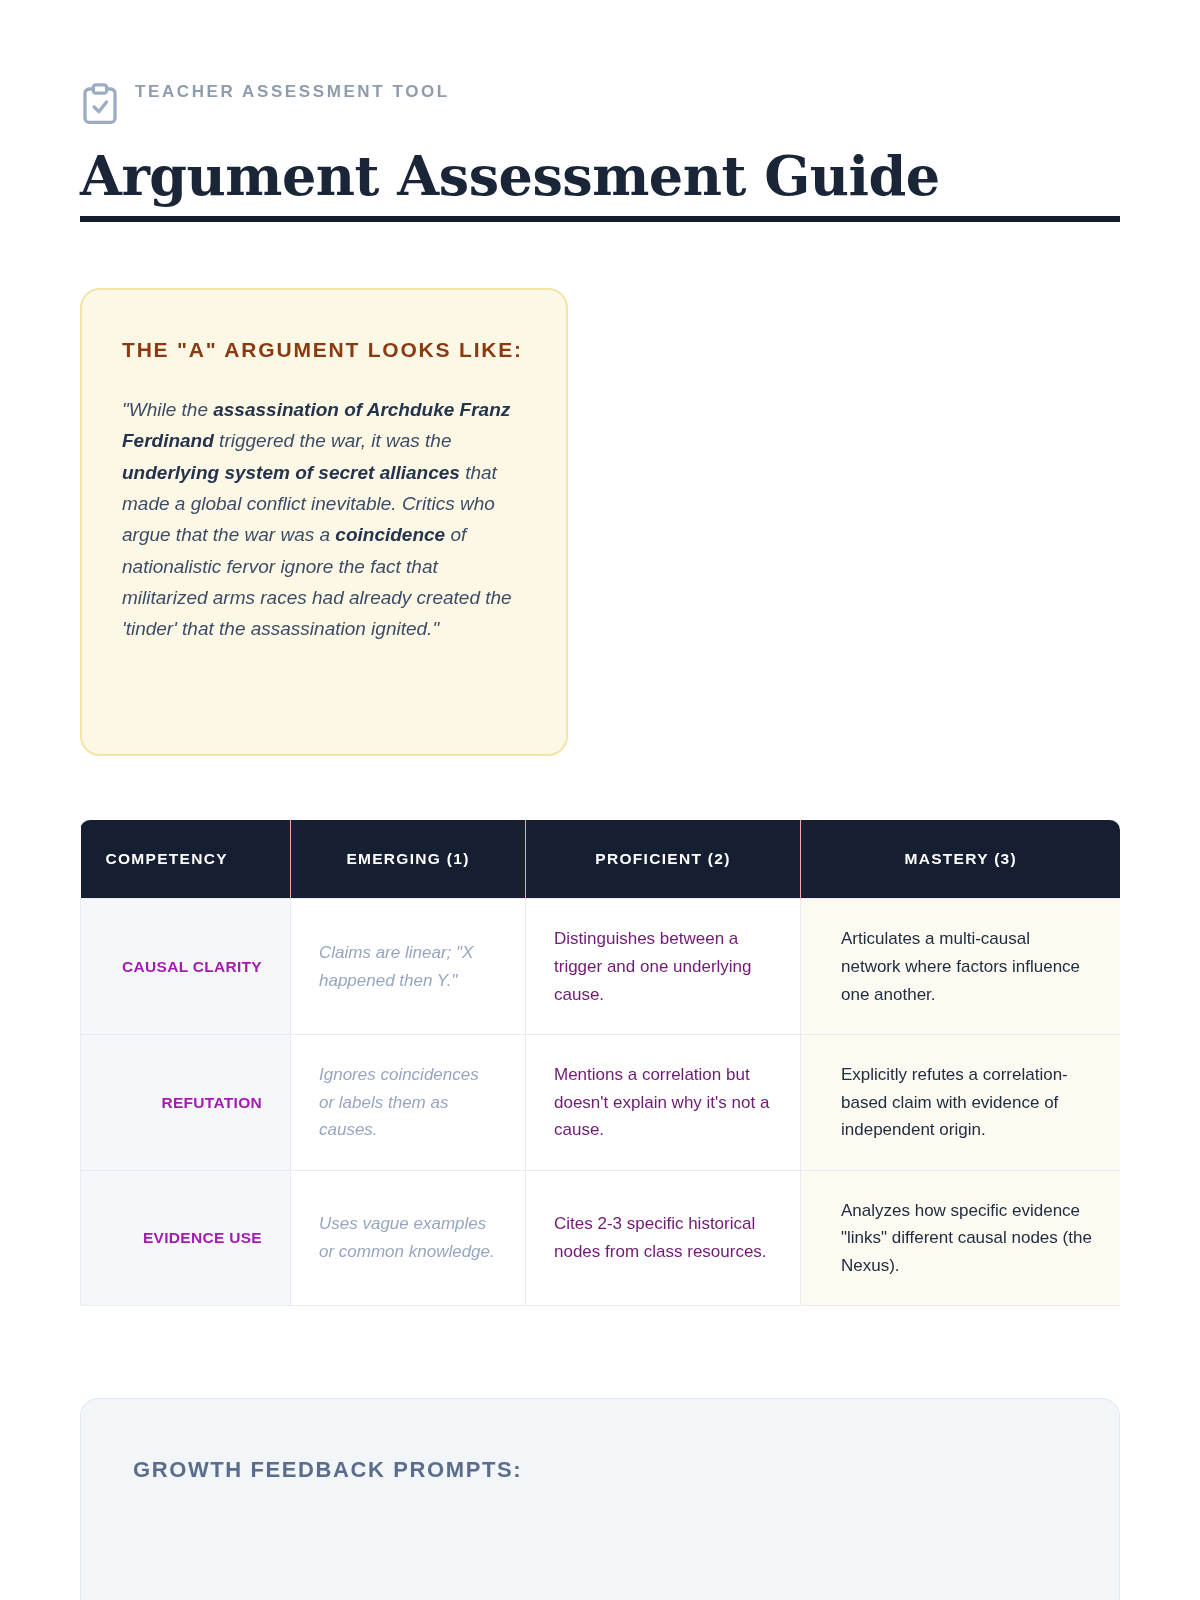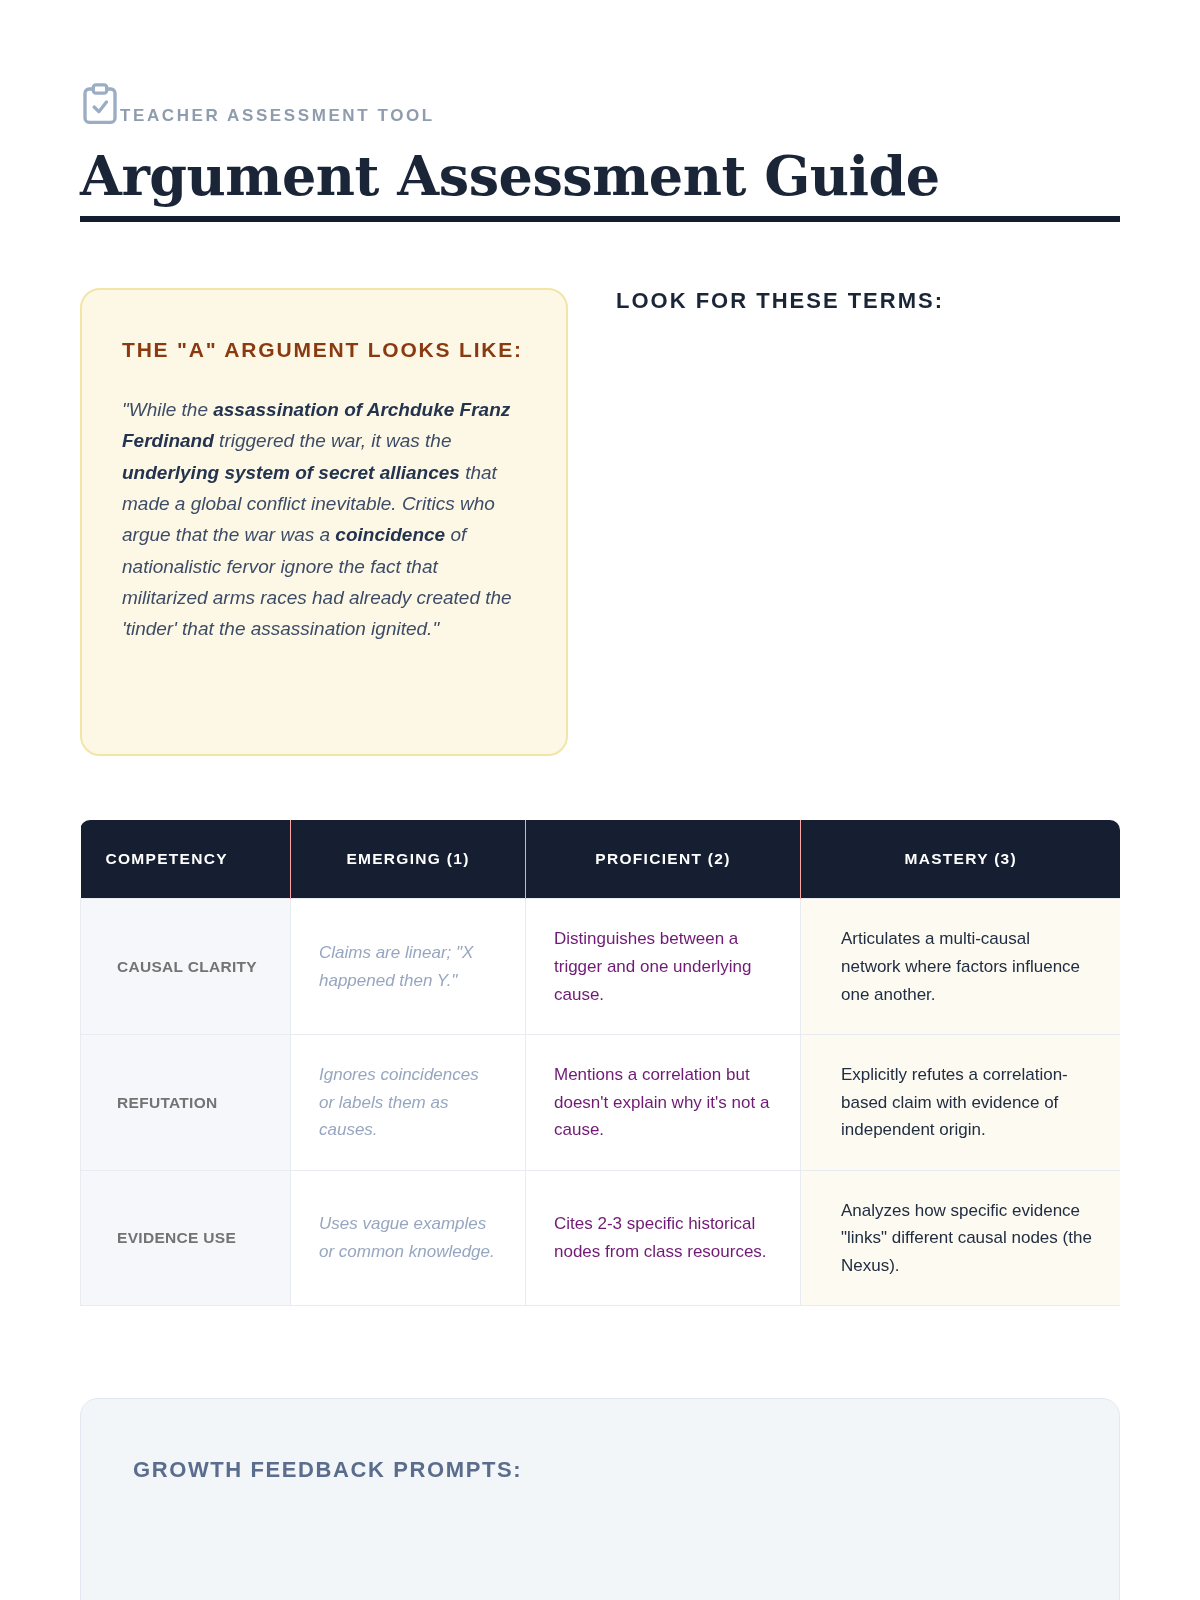--- a/index.html
+++ b/index.html
@@ -7,21 +7,21 @@
   body {
     width: 1200px; height: 1600px; overflow: hidden;
     background: #ffffff;
     font-family: "Liberation Sans", sans-serif;
     color: #212e42;
     position: relative;
   }
   .page { padding: 82px 80px 0 80px; width: 1200px; }
 
   
-  .eyebrow-row { display: flex; align-items: flex-end; margin-bottom: 20px; }
+  .eyebrow-row { display: flex; align-items: flex-start; gap: 15px; margin-bottom: 20px; }
   .eyebrow-icon svg { display: block; }
   .eyebrow-label { font-size: 17px; font-weight: bold; letter-spacing: 2.6px; color: #8f9cad; }
 
   .title {
     font-family: "DejaVu Serif", serif;
     font-weight: bold; font-size: 54px; line-height: 1.12;
     color: #1a2538; margin: 0 0 10px 0; letter-spacing: -0.5px;
   }
   .subtitle { font-size: 24px; color: #7d8b9e; margin: 0 0 30px 0; }
   .divider { height: 6px; background: #141d2e; margin-bottom: 66px; }
@@ -63,21 +63,21 @@
     border-right: 1px solid #fca5a5;
   }
   .rubric thead th:first-child { text-align: left; padding-left: 25px; }
   .rubric thead th:last-child { border-right: none; }
   .rubric tbody th, .rubric tbody td {
     border: 1px solid #e8ebf0; padding: 26px 28px; vertical-align: middle;
     text-align: left; font-size: 17px; line-height: 1.62; font-weight: normal;
   }
   .rubric tbody th.comp {
     background: #f5f7fa; font-size: 15.5px; font-weight: bold;
-    color: #737373; letter-spacing: 0.3px; padding-left: 36px;
+    color: #a21caf; letter-spacing: 0.3px; padding-left: 11px; text-align: right;
   }
   .rubric td.emerging { color: #97a6c0; font-style: italic; }
   .rubric td.proficient { color: #701a75; }
   .rubric td.mastery { background: #fdfaf1; color: #212e42; padding-left: 40px; }
 
   
   .growth {
     background: #f3f6f9; border: 1px solid #e2e8f0; border-radius: 18px;
     padding: 58px 52px; height: 240px;
   }
@@ -104,21 +104,20 @@
 
   <h1 class="title">Argument Assessment Guide</h1>
   <div class="divider"></div>
 
   <div class="two-col">
     <div class="exemplar">
       <h2 class="exemplar-heading">THE "A" ARGUMENT LOOKS LIKE:</h2>
       <p class="exemplar-quote" id="exemplar-quote"><span>"While the </span><strong>assassination of Archduke Franz Ferdinand</strong><span> triggered the war, it was the </span><strong>underlying system of secret alliances</strong><span> that made a global conflict inevitable. Critics who argue that the war was a </span><strong>coincidence</strong><span> of nationalistic fervor ignore the fact that militarized arms races had already created the 'tinder' that the assassination ignited."</span></p>
     </div>
     <div class="terms">
-      <h2 class="terms-heading">LOOK FOR THESE TERMS:</h2>
     </div>
   </div>
 
   <div class="rubric-wrap">
     <table class="rubric">
       <colgroup>
         <col style="width:210px">
           <col style="width:235px">
           <col style="width:275px">
           <col style="width:320px">

